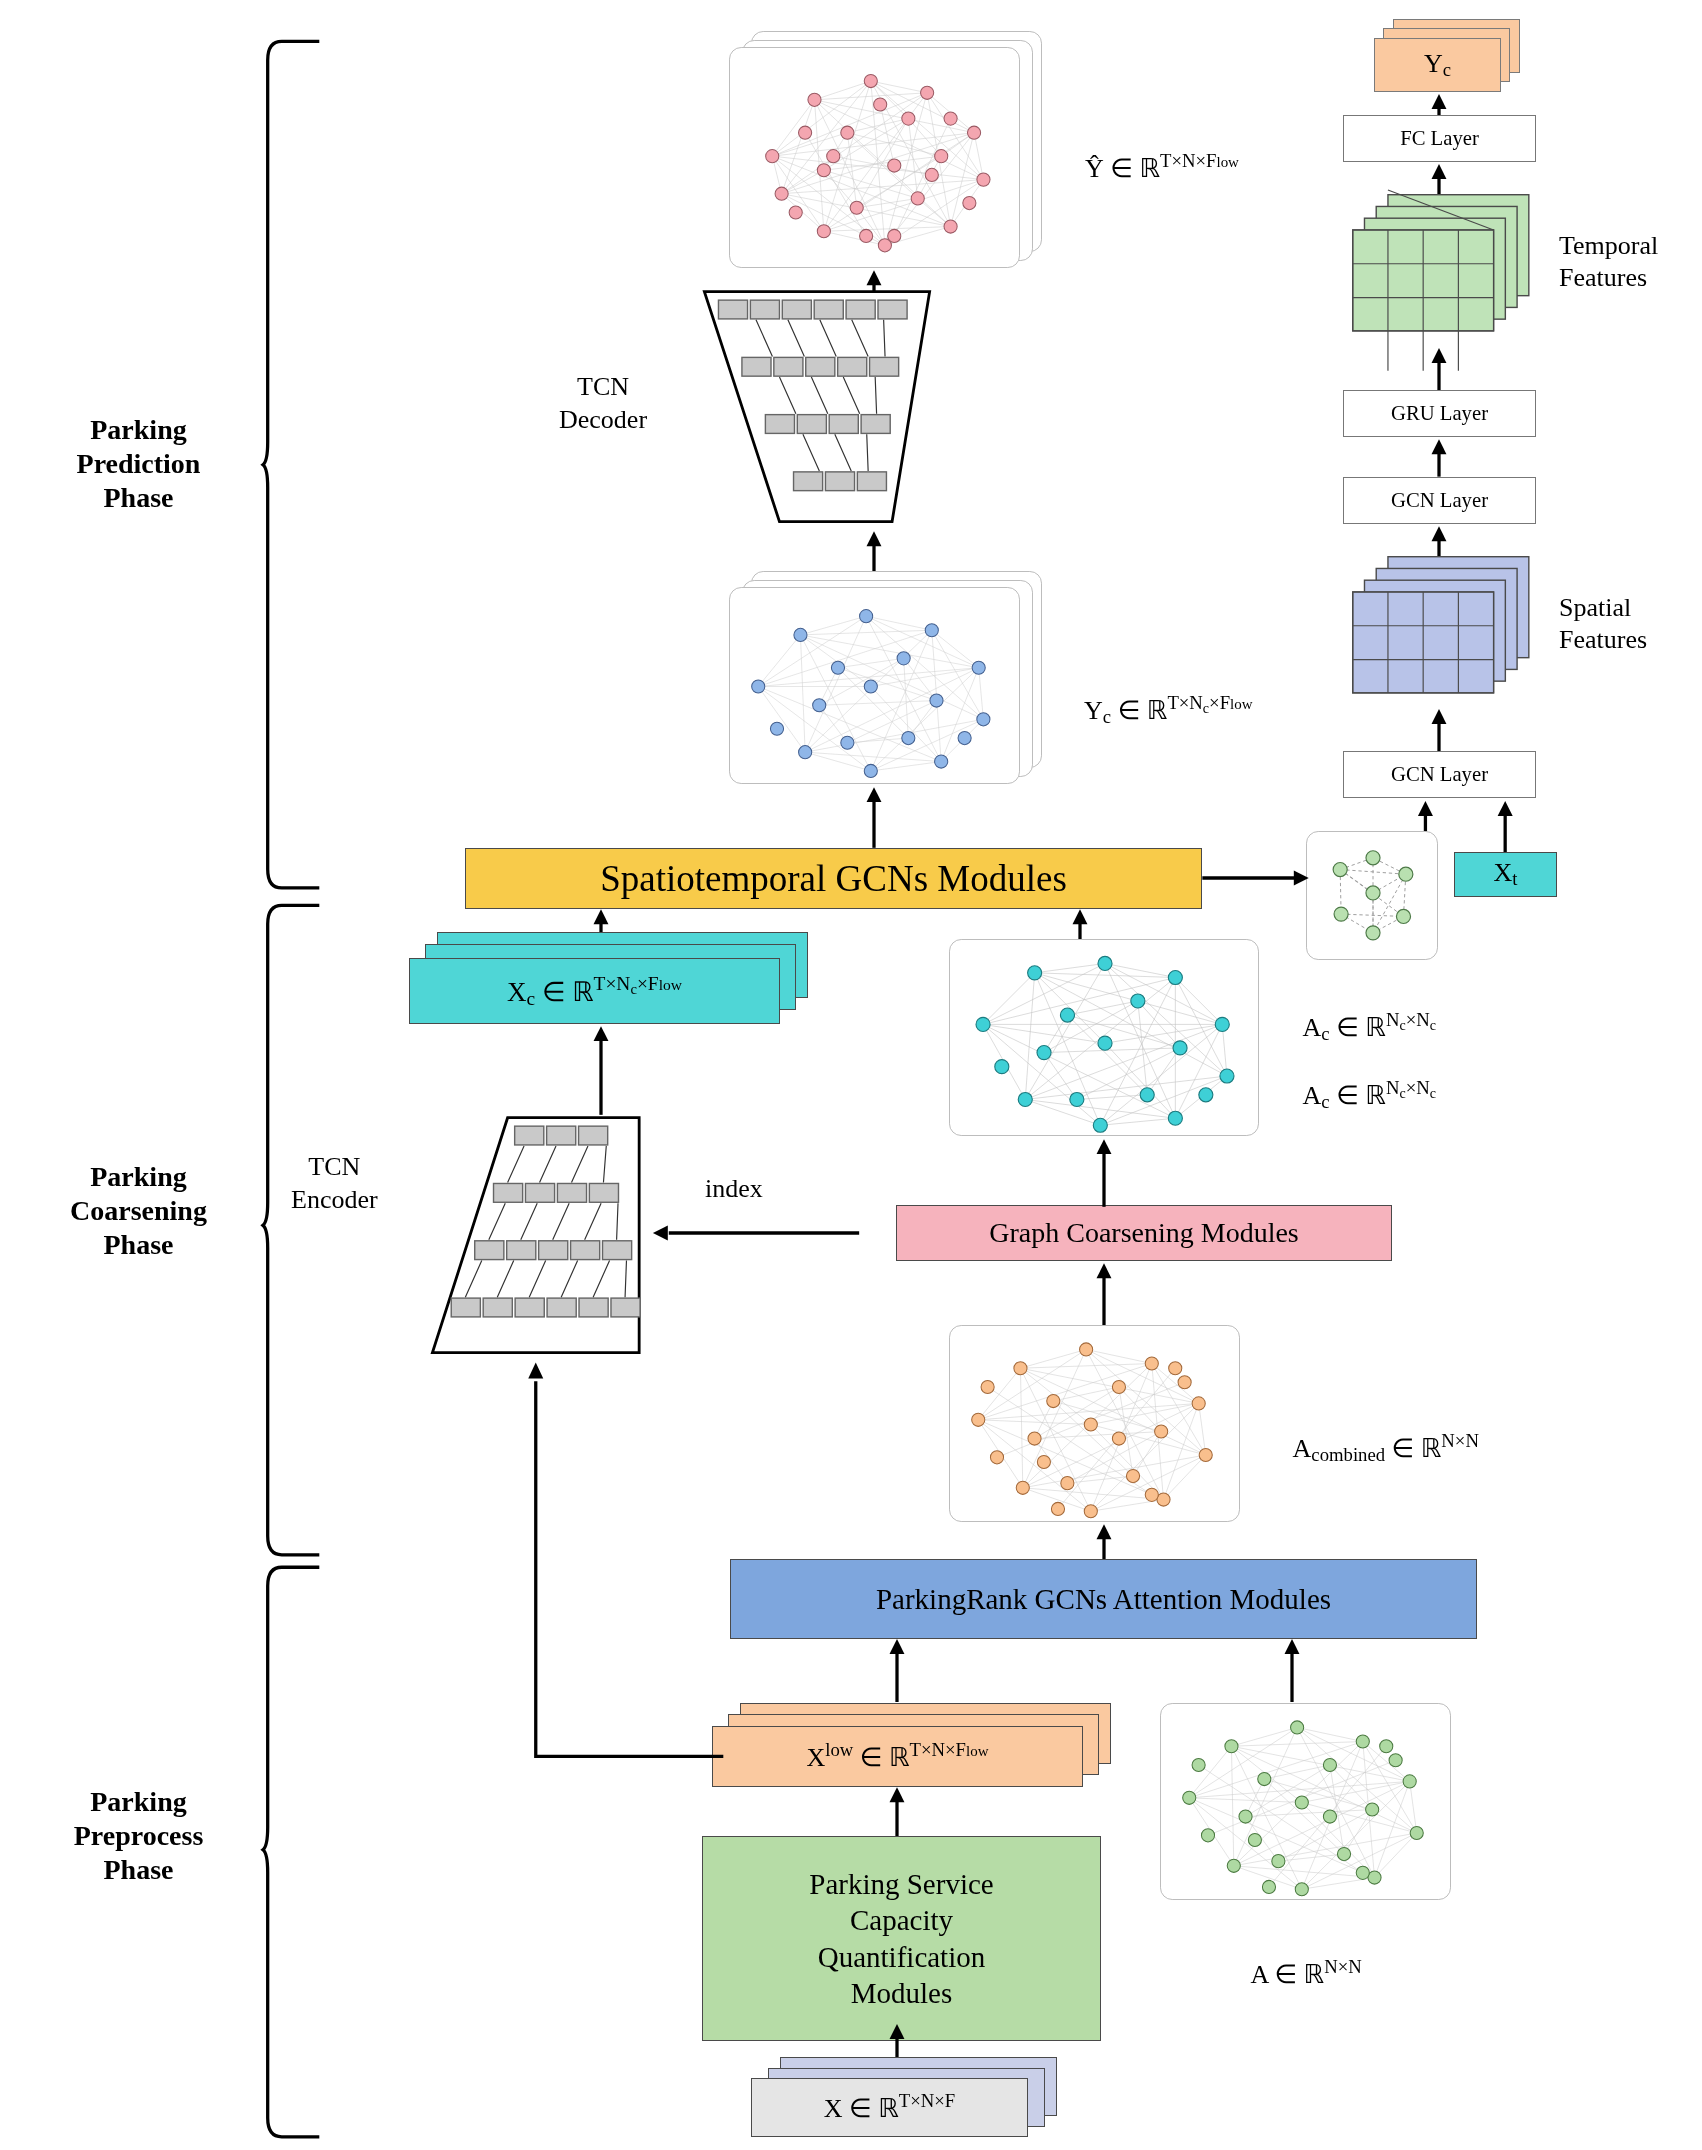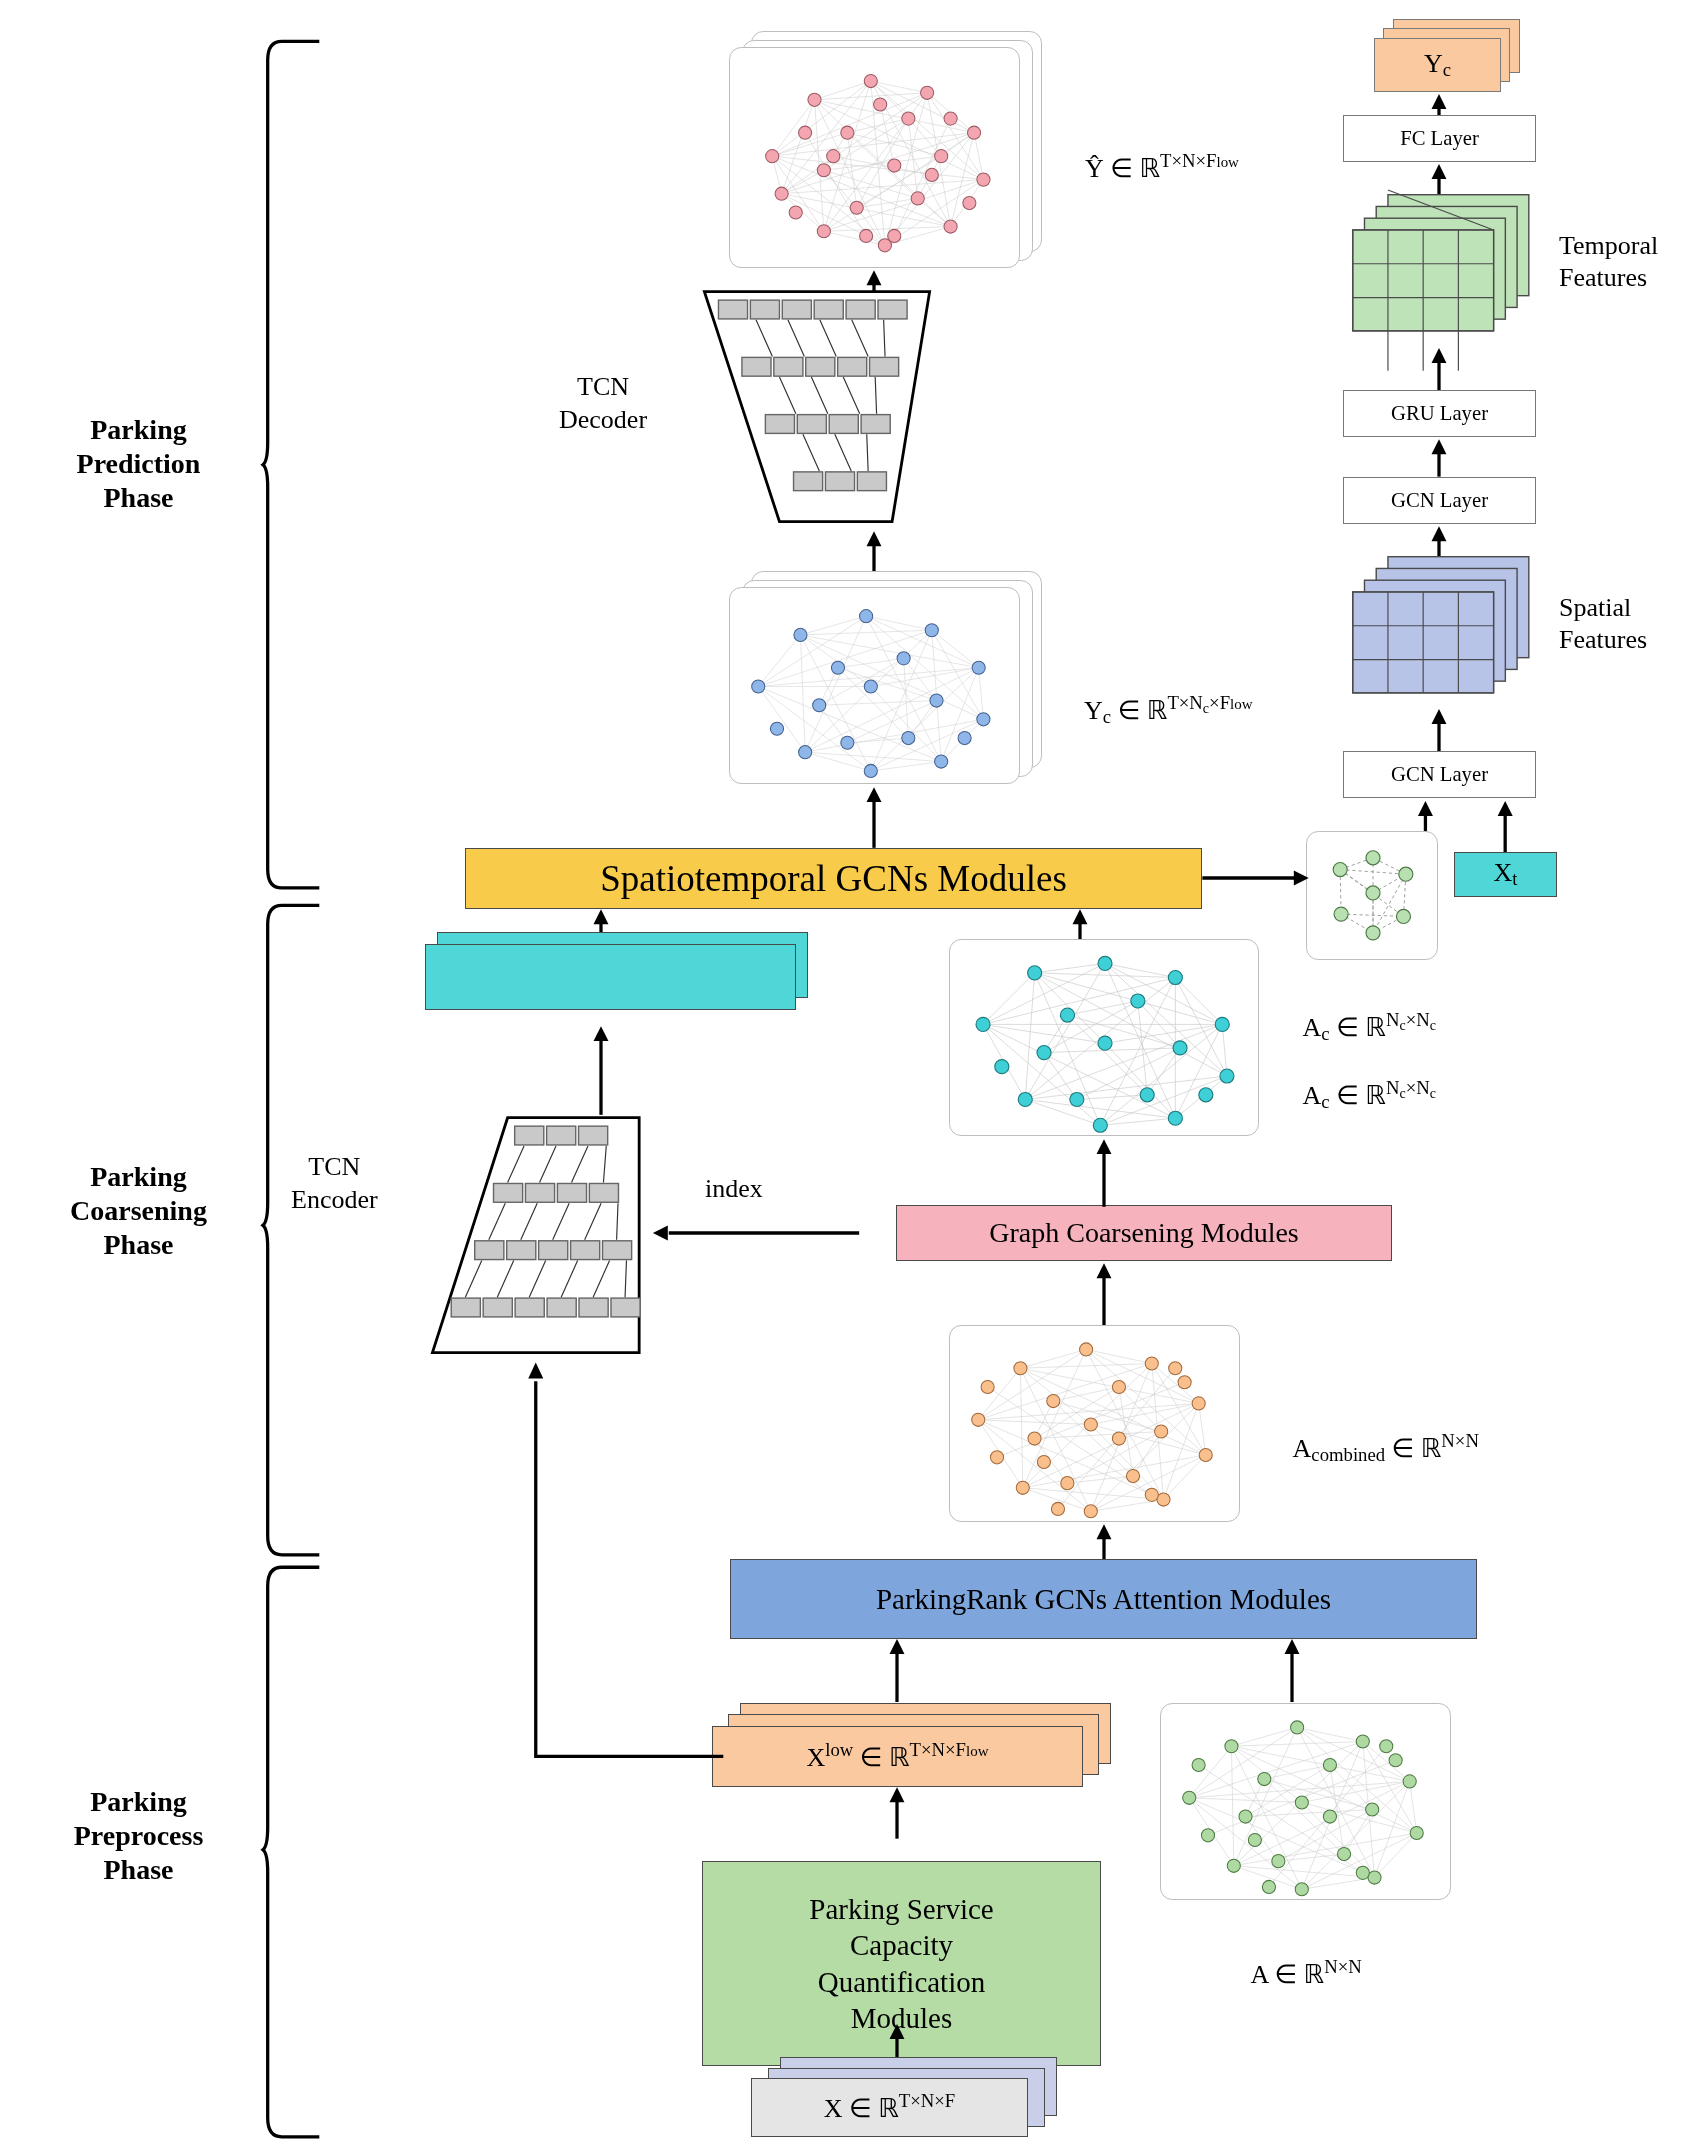--- a/index.html
+++ b/index.html
@@ -323,20 +323,23 @@
     <polygon points="30,0 14,32 46,32" fill="#000"></polygon>
   </svg>
 
   <svg class="abs" style="left:1066px;top:909px;width:28px;height:66px;" viewBox="0 0 60 140" width="28" height="66">
     <line x1="30" y1="140" x2="30" y2="22" stroke="#000" stroke-width="7"></line>
     <polygon points="30,0 14,32 46,32" fill="#000"></polygon>
   </svg>
 
   <div class="box" style="left:437px;top:932px;width:371px;height:66px;background:#4fd6d6;border-color:#4a4a4a;"></div>
   <div class="box" style="left:425px;top:944px;width:371px;height:66px;background:#4fd6d6;border-color:#4a4a4a;"></div>
+  <div class="box" style="left:409px;top:958px;width:371px;height:66px;background:#4fd6d6;border-color:#4a4a4a;font-size:27px;">
+    <span>X<span class="sub">c</span> ∈ ℝ<span class="sup">T×N<span style="font-size:0.75em;vertical-align:-0.25em">c</span>×F<span style="font-size:0.8em">low</span></span></span>
+  </div>
 
   <div class="graphbox" style="left:949px;top:939px;width:310px;height:197px;">
     <svg width="310" height="197" viewBox="0 0 660 420">
       <g stroke="#b5b5b5" stroke-width="1.2" opacity="0.85" fill="none">
         <path d="M70 180 L180 70 L330 50 L480 80 L580 180 L590 290 L480 380 L320 395 L160 340 Z"></path>
         <path d="M70 180 L330 50 M70 180 L480 80 M70 180 L580 180 M70 180 L480 380 M70 180 L320 395
                  M180 70 L480 80 M180 70 L580 180 M180 70 L590 290 M180 70 L320 395 M180 70 L160 340
                  M330 50 L580 180 M330 50 L590 290 M330 50 L480 380 M330 50 L160 340
                  M480 80 L590 290 M480 80 L480 380 M480 80 L320 395 M480 80 L160 340
                  M580 180 L480 380 M580 180 L320 395 M580 180 L160 340
@@ -545,21 +548,21 @@
   </div>
   <div class="lbl" style="left:1226px;top:1926px;font-size:26px;">
     A ∈ ℝ<span class="sup">N×N</span>
   </div>
 
   <svg class="abs" style="left:883px;top:1787px;width:28px;height:52px;" viewBox="0 0 60 110" width="28" height="52">
     <line x1="30" y1="110" x2="30" y2="22" stroke="#000" stroke-width="7"></line>
     <polygon points="30,0 14,32 46,32" fill="#000"></polygon>
   </svg>
 
-  <div class="box" style="left:702px;top:1836px;width:399px;height:205px;background:#b6dca6;border-color:#4a4a4a;font-size:29px;line-height:1.25;margin-top:25px;">
+  <div class="box" style="left:702px;top:1836px;width:399px;height:205px;background:#b6dca6;border-color:#4a4a4a;font-size:29px;line-height:1.25;">
     <span style="white-space:pre-line">Parking Service
 Capacity
 Quantification
 Modules</span>
   </div>
 
   <svg class="abs" style="left:883px;top:2024px;width:28px;height:56px;" viewBox="0 0 60 120" width="28" height="56">
     <line x1="30" y1="120" x2="30" y2="22" stroke="#000" stroke-width="7"></line>
     <polygon points="30,0 14,32 46,32" fill="#000"></polygon>
   </svg>

